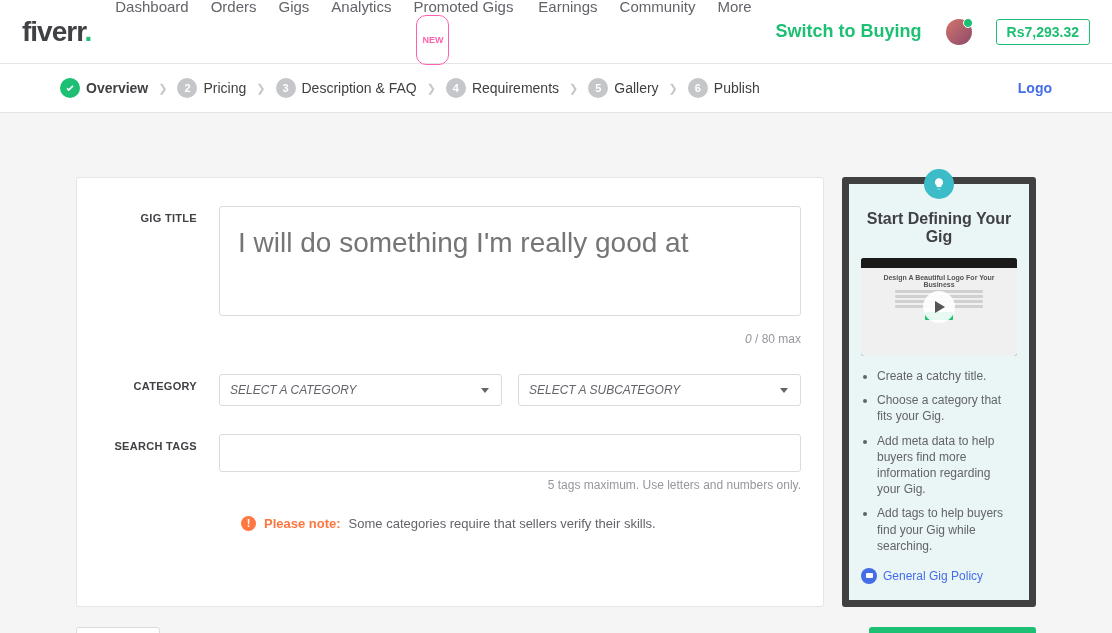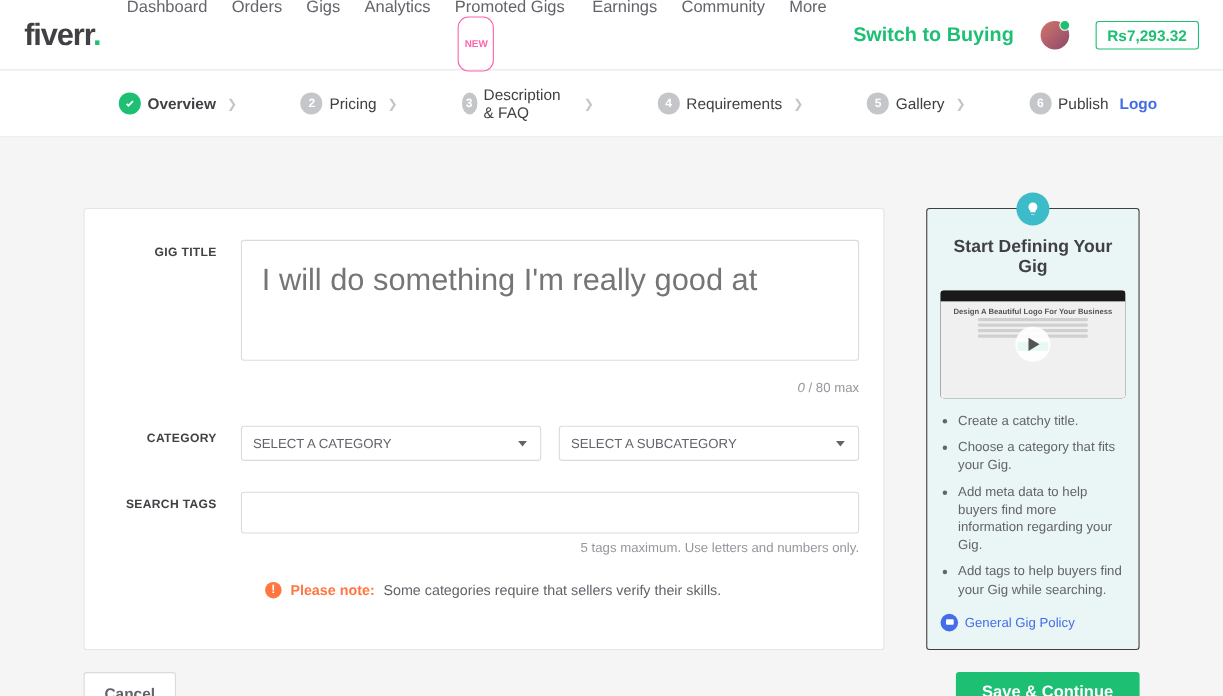--- a/index.html
+++ b/index.html
@@ -8,46 +8,46 @@
 .logo { font-weight: 800; font-size: 28px; color: #404145; letter-spacing: -1px; }
 .logo-dot { color: #1dbf73; }
 .nav { display: flex; gap: 22px; flex: 1; }
 .nav-item { color: #62646a; font-size: 15px; font-weight: 500; cursor: pointer; }
 .new-badge { display: inline-block; border: 1px solid #ff62ad; color: #ff62ad; border-radius: 10px; font-size: 9px; padding: 19px 5px; margin-left: 3px; font-weight: 600; vertical-align: middle; }
 .switch-link { color: #1dbf73; font-weight: 600; font-size: 18px; cursor: pointer; }
 .avatar { width: 26px; height: 26px; border-radius: 50%; background: linear-gradient(135deg, #d4756a, #8b4a6b); position: relative; }
 .avatar::after { content: ''; position: absolute; width: 8px; height: 8px; background: #1dbf73; border-radius: 50%; top: -1px; right: -1px; border: 1px solid #fff; }
 .balance { border: 1px solid #1dbf73; color: #1dbf73; padding: 4px 10px; border-radius: 3px; font-weight: 700; font-size: 14px; }
 .steps-bar { display: flex; align-items: center; padding: 14px 60px; border-bottom: 1px solid #e4e5e7; gap: 10px; }
-.step { display: flex; align-items: center; gap: 6px; margin-left: 48px; }
+.step { display: flex; align-items: center; gap: 6px; }
 .step-circ { width: 20px; height: 20px; border-radius: 50%; background: #c5c6c9; color: #fff; font-size: 11px; display: flex; align-items: center; justify-content: center; font-weight: 600; }
 .step.active .step-circ { background: #1dbf73; }
 .step-label { color: #404040; font-size: 14px; font-weight: 500; }
 .step.active .step-label { color: #404145; font-weight: 600; }
 .chev { color: #c5c6c9; font-size: 11px; }
 .save-link { margin-left: auto; color: #446ee7; font-weight: 600; font-size: 14px; cursor: pointer; }
 .page-bg { background: #f5f5f5; padding: 64px 0 40px; min-height: 520px; }
 .layout { display: flex; gap: 18px; max-width: 960px; margin: 0 auto; }
 .main-card { background: #fff; border: 1px solid #e4e5e7; border-radius: 3px; padding: 28px 22px 34px; flex: 1; }
 .row { display: flex; margin-bottom: 28px; }
 .row-label { width: 120px; text-align: right; padding-right: 22px; font-size: 11px; font-weight: 700; color: #404145; letter-spacing: 0.3px; padding-top: 6px; }
 .row-body { flex: 1; }
 .title-input { width: 100%; border: 1px solid #dadbdd; border-radius: 3px; padding: 18px 18px; font-size: 28px; color: #b5b6ba; font-weight: 500; line-height: 1.28; min-height: 96px; resize: none; font-family: inherit; }
 .char-hint { text-align: right; font-size: 12px; color: #95979d; margin-top: 12px; }
 .char-hint em { font-style: italic; }
-.selects { display: flex; gap: 16px; }
+.selects { display: flex; gap: 16px; font-style: italic; }
 .sel { flex: 1; border: 1px solid #dadbdd; border-radius: 3px; padding: 8px 30px 8px 10px; font-size: 12px; color: #62646a; position: relative; cursor: pointer; background: #fff; }
 .sel::after { content: ''; position: absolute; right: 12px; top: 50%; transform: translateY(-40%); border-left: 4px solid transparent; border-right: 4px solid transparent; border-top: 5px solid #62646a; }
 .tags-input { width: 100%; border: 1px solid #dadbdd; border-radius: 3px; height: 38px; padding: 8px 10px; }
 .tags-hint { text-align: right; font-size: 12px; color: #95979d; margin-top: 6px; }
 .note-row { display: flex; align-items: center; gap: 8px; margin-left: 142px; margin-top: 24px; }
 .warn-ic { width: 15px; height: 15px; border-radius: 50%; background: #ff7640; color: #fff; font-size: 11px; display: flex; align-items: center; justify-content: center; font-weight: 800; }
 .note-label { color: #ff7640; font-weight: 600; font-size: 13px; }
 .note-text { font-size: 13px; color: #62646a; }
-.side-card { width: 194px; background: #eaf5f6; border: 1px solid #404040; border-radius: 3px; padding: 26px 12px 16px; position: relative; margin-left: 20px; }
+.side-card { width: 194px; background: #eaf5f6; border: 7px solid #404040; border-radius: 3px; padding: 26px 12px 16px; position: relative; }
 .bulb { width: 30px; height: 30px; border-radius: 50%; background: #3cbbc8; position: absolute; top: -15px; left: 50%; transform: translateX(-50%); display: flex; align-items: center; justify-content: center; }
 .bulb svg { width: 14px; height: 14px; fill: #fff; }
 .side-title { text-align: center; font-size: 16px; font-weight: 600; color: #404145; margin-bottom: 12px; }
 .video-thumb { background: #3a3a3a; border-radius: 3px; height: 98px; position: relative; margin-bottom: 12px; overflow: hidden; }
 .vt-bar { height: 10px; background: #1a1a1a; }
 .vt-body { background: #f0f0f0; height: 88px; padding: 6px; }
 .vt-h { font-size: 7px; text-align: center; color: #555; margin-bottom: 2px; font-weight: 600; }
 .vt-line { height: 3px; background: #d0d0d0; margin: 2px 28px; border-radius: 1px; }
 .vt-btn { width: 28px; height: 8px; background: #1dbf73; margin: 4px auto 0; border-radius: 1px; }
 .play { position: absolute; width: 32px; height: 32px; border-radius: 50%; background: rgba(255,255,255,0.9); top: 50%; left: 50%; transform: translate(-50%, -50%); display: flex; align-items: center; justify-content: center; }

